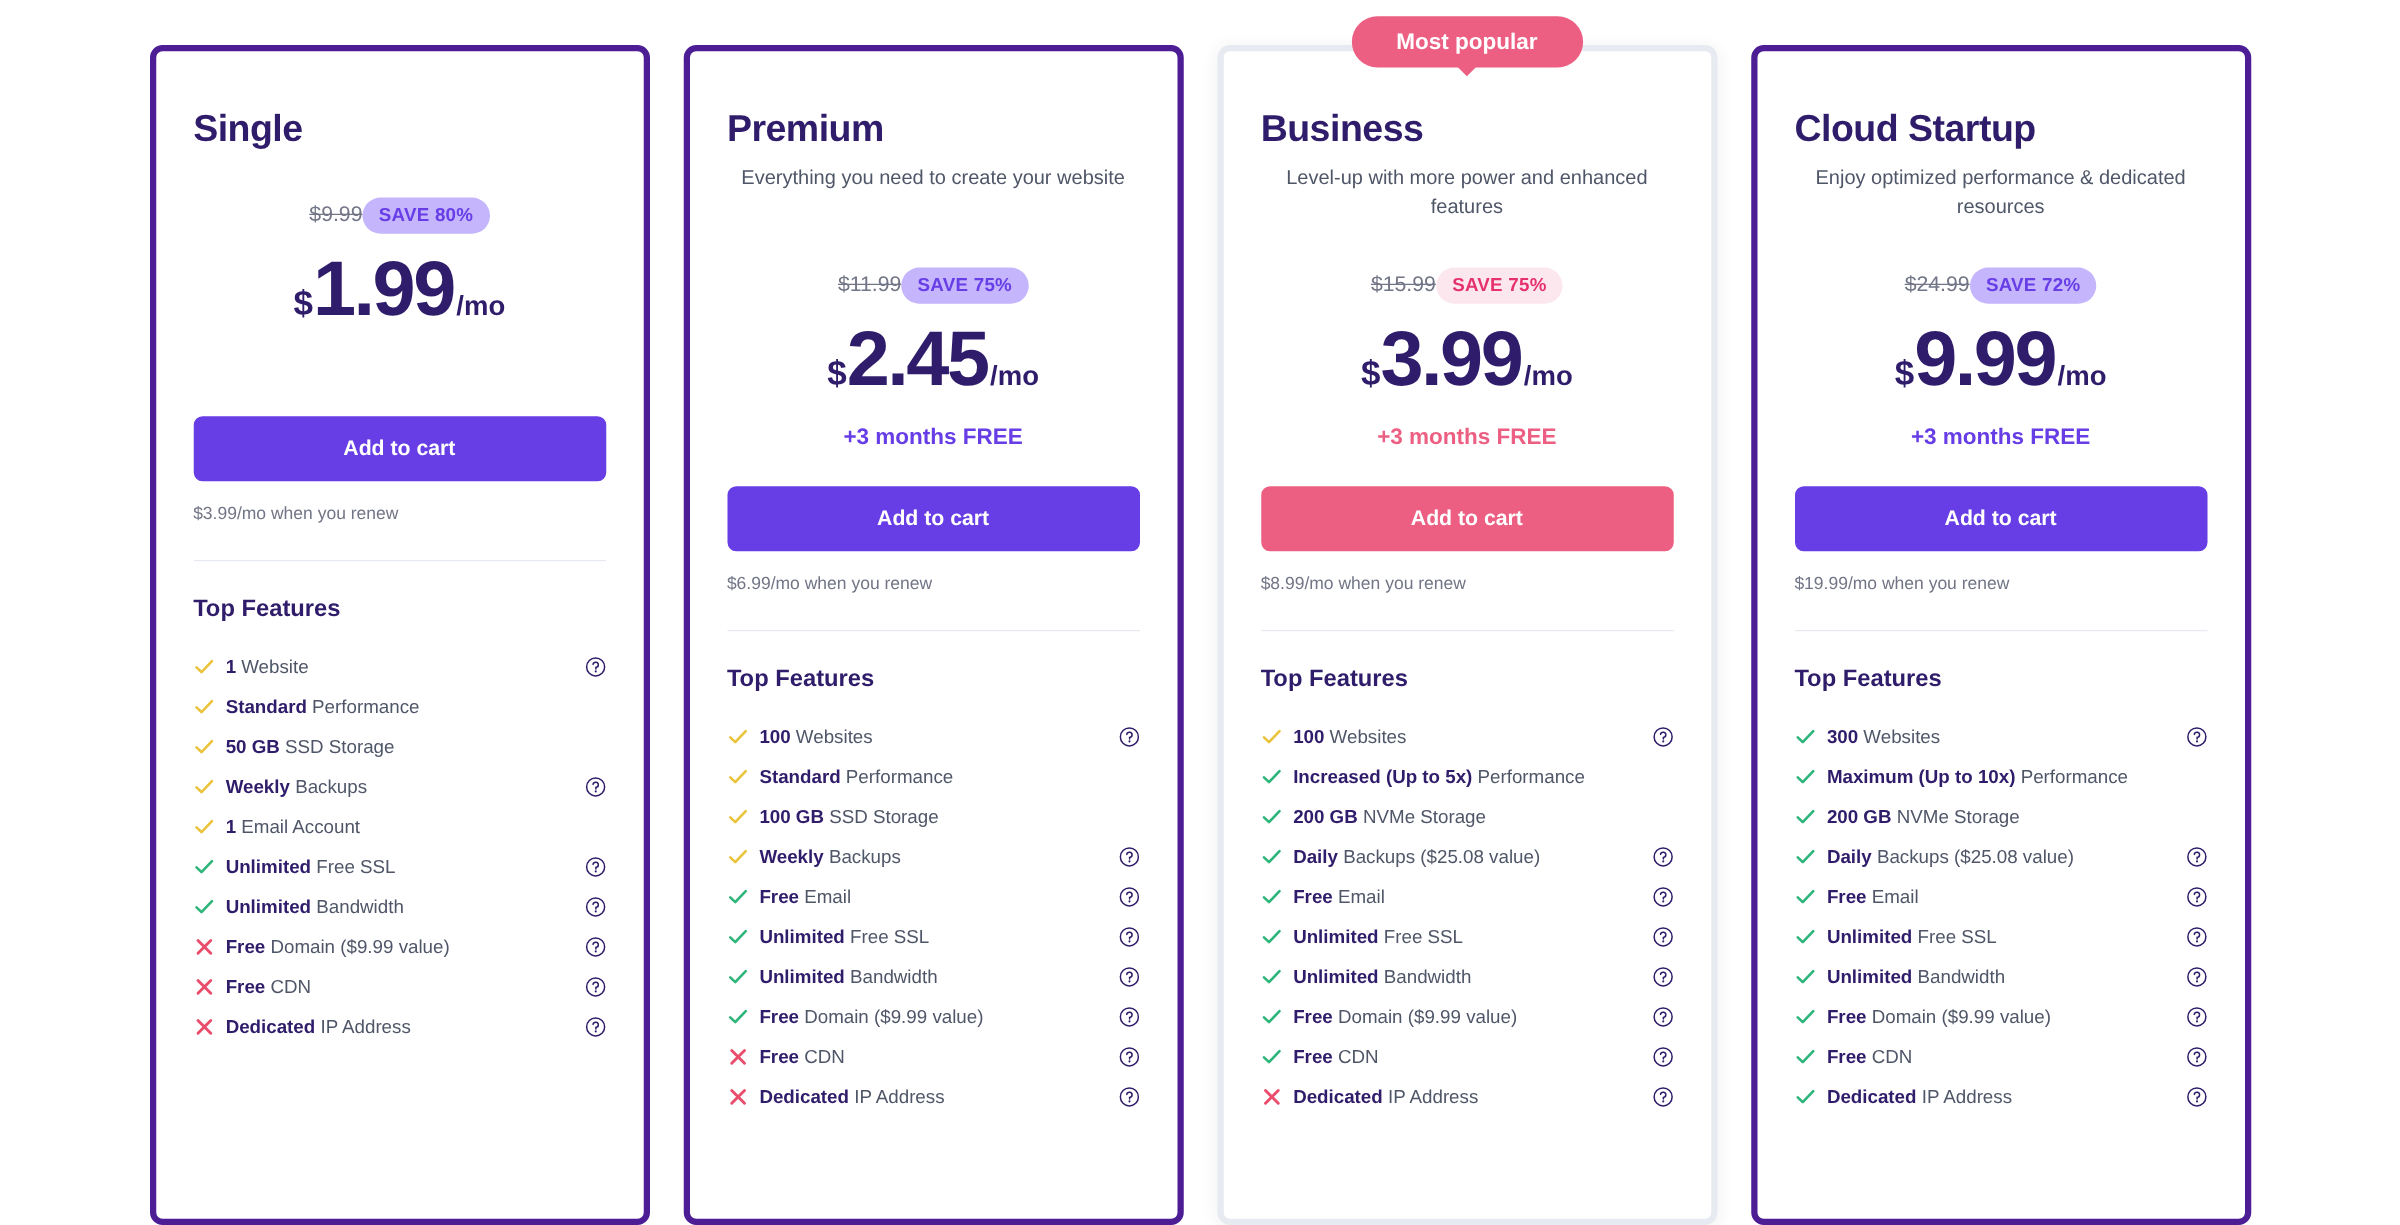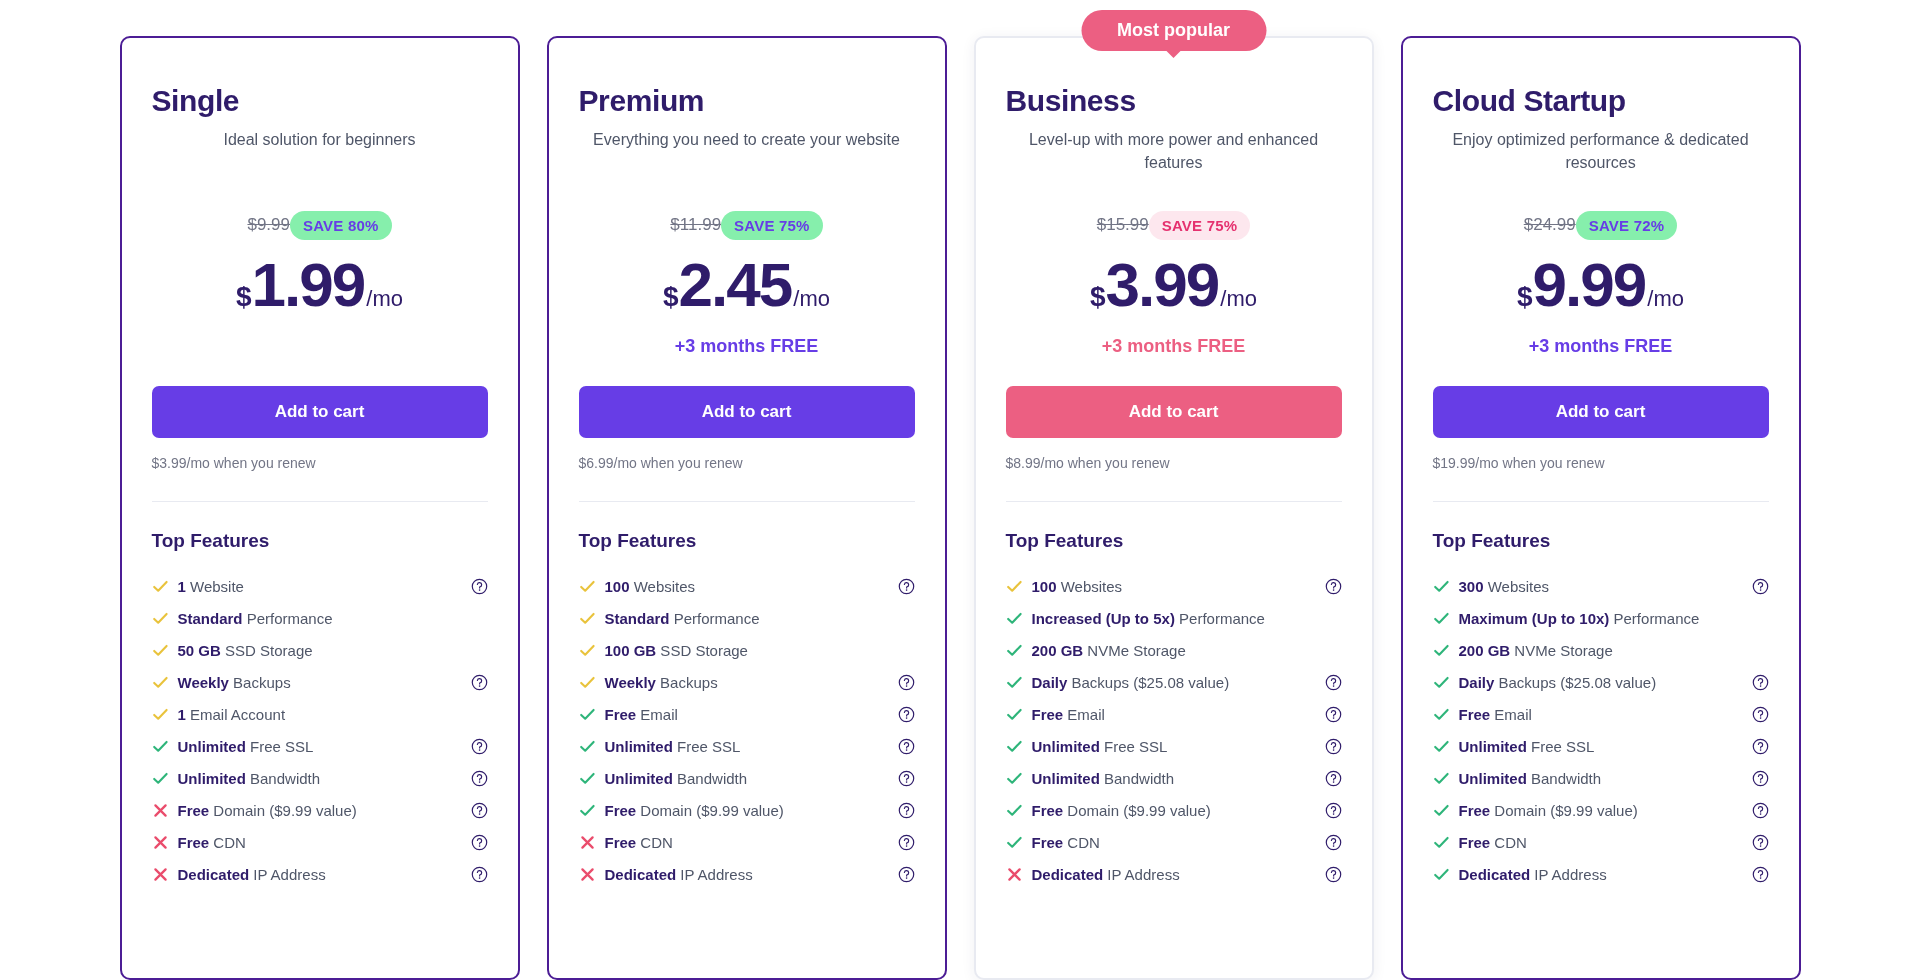--- a/index.html
+++ b/index.html
@@ -16,21 +16,21 @@
     display: flex;
     justify-content: center;
     align-items: flex-start;
     padding-top: 36px;
     gap: 27px;
   }
   .card {
     position: relative;
     width: 400px;
     background: #ffffff;
-    border: 2px solid #4c1d95;
+    border: 5px solid #4c1d95;
     border-radius: 10px;
     padding: 30px 30px 0 30px;
     height: 944px;
   }
   .card.featured {
     border-color: #e8eaf1;
     box-shadow: 0 2px 14px rgba(40, 40, 90, .07);
   }
   .badge-popular {
     position: absolute;
@@ -87,38 +87,38 @@
     text-decoration: line-through;
     font-weight: normal;
   }
   .save-pill {
     font-size: 15px;
     font-weight: bold;
     padding: 6px 13px;
     border-radius: 16px;
     letter-spacing: .2px;
   }
-  .save-pill.violet { background: #86efac; color: #673de6; }
+  .save-pill.violet { background: #c4b5fd; color: #673de6; }
   .save-pill.pink   { background: #fde7ee; color: #e5316f; }
 
   .price-row {
     display: flex;
     justify-content: center;
     align-items: baseline;
     color: #2f1c6a;
     margin-top: 14px;
   }
   .cur { font-size: 28px; font-weight: bold; line-height: 1; }
   .amount {
     font-size: 62px;
     font-weight: bold;
     line-height: 1;
     letter-spacing: -2px;
   }
-  .per { font-size: 22px; font-weight: normal; margin-left: 2px; }
+  .per { font-size: 22px; font-weight: bold; margin-left: 2px; }
 
   .free-months {
     text-align: center;
     font-size: 18px;
     font-weight: bold;
     margin-top: 20px;
     height: 22px;
   }
   .free-months.violet { color: #673de6; }
   .free-months.pink   { color: #ec5f82; }
@@ -187,21 +187,20 @@
     justify-content: center;
   }
   .help.hidden { visibility: hidden; }
 </style>
 </head>
 <body>
 
 <div class="pricing-wrap" id="wrap">
     <div class="card">
       <div class="plan-name">Single</div>
-      <div class="plan-desc">Ideal solution for beginners</div>
       <div class="save-row">
         <span class="old-price">$9.99</span>
         <span class="save-pill violet">SAVE 80%</span>
       </div>
       <div class="price-row">
         <span class="cur">$</span>
         <span class="amount">1.99</span>
         <span class="per">/mo</span>
       </div>
       <div class="free-months empty"></div>

